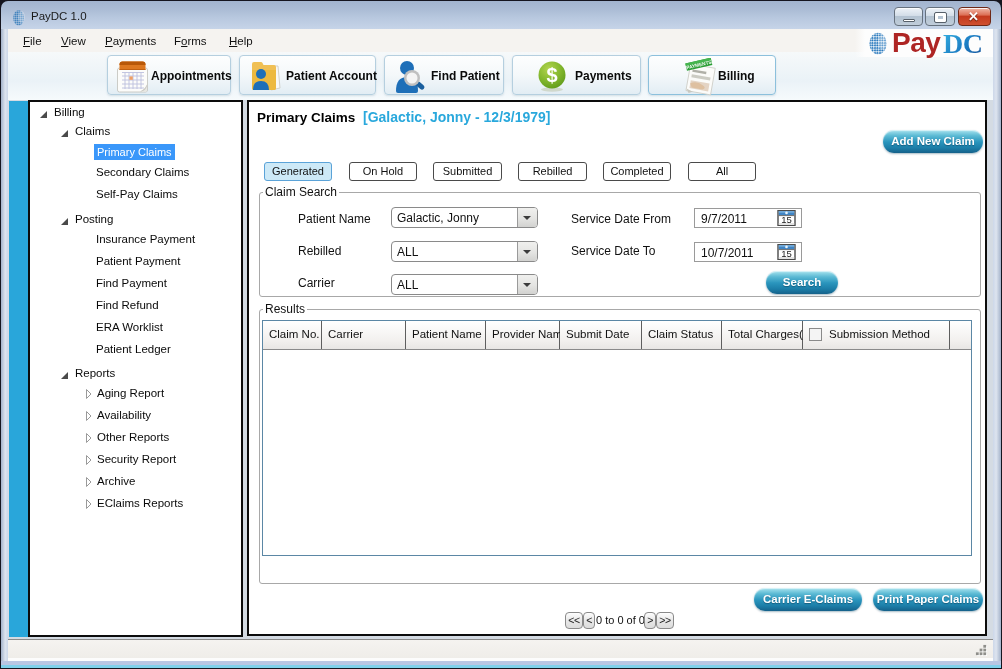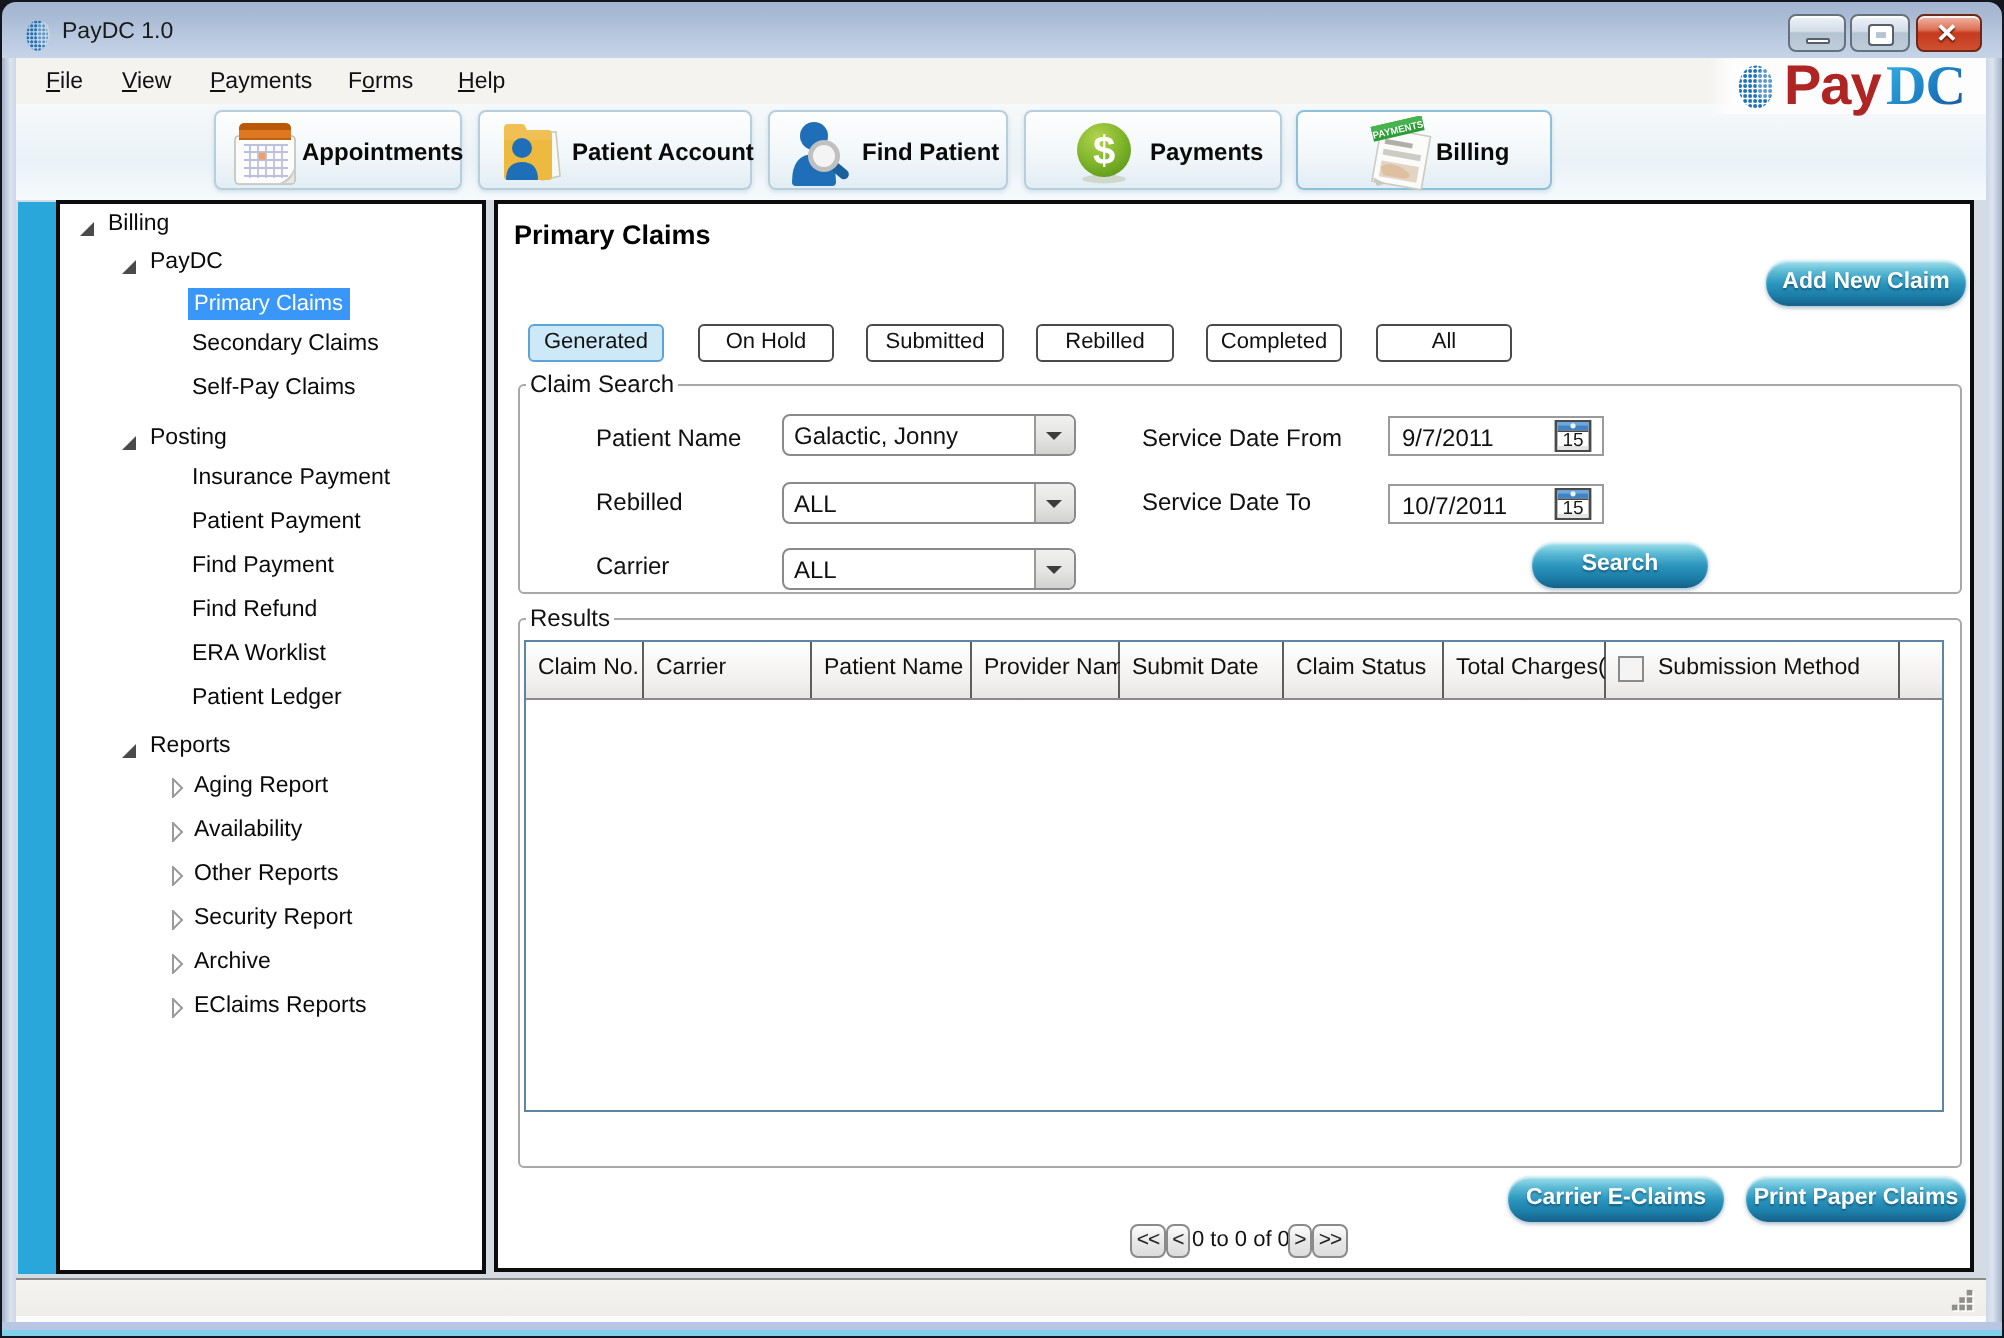--- a/index.html
+++ b/index.html
@@ -240,21 +240,21 @@
     <rect x="9" y="9" width="3" height="3"></rect>
       <rect x="5" y="9" width="3" height="3"></rect>
       <rect x="1" y="9" width="3" height="3"></rect>
   </g>
 </svg>
 
 <div id="tree" class="abs" style="left:28px;top:100px;width:215px;height:536px;">
   <div class="tri-exp" style="left:12px;top:11px;"></div>
   <div class="tree-item" style="left:26px;top:6px;">Billing</div>
   <div class="tri-exp" style="left:33px;top:30px;"></div>
-  <div class="tree-item" style="left:47px;top:25px;">PayDC</div>
+  <div class="tree-item" style="left:47px;top:25px;">Claims</div>
   <div id="sel-item" style="left:66px;top:44px;">Primary Claims</div>
   <div class="tree-item" style="left:68px;top:66px;">Secondary Claims</div>
   <div class="tree-item" style="left:68px;top:88px;">Self-Pay Claims</div>
   <div class="tri-exp" style="left:33px;top:118px;"></div>
   <div class="tree-item" style="left:47px;top:113px;">Posting</div>
   <div class="tree-item" style="left:68px;top:133px;">Insurance Payment</div>
   <div class="tree-item" style="left:68px;top:155px;">Patient Payment</div>
   <div class="tree-item" style="left:68px;top:177px;">Find Payment</div>
   <div class="tree-item" style="left:68px;top:199px;">Find Refund</div>
   <div class="tree-item" style="left:68px;top:221px;">ERA Worklist</div>
@@ -282,20 +282,21 @@
     </svg>
   <div class="tree-item" style="left:69px;top:375px;">Archive</div>
   <svg class="tri-col" style="left:58px;top:399px;" width="6" height="10">
       <path d="M0.5 0.5 L5 5 L0.5 9.5 Z" fill="#fff" stroke="#9a9a9a"></path>
     </svg>
   <div class="tree-item" style="left:69px;top:397px;">EClaims Reports</div>
 </div>
 
 <div id="content" class="abs" style="left:249px;top:101px;width:736px;height:533px;">
   <div id="hdr-title" class="abs">Primary Claims</div>
+  <div id="hdr-sub" class="abs">[Galactic, Jonny - 12/3/1979]</div>
   <div class="tealbtn" style="left:634px;top:29px;width:100px;height:23px;font-size:11.5px;line-height:23px;">Add New Claim</div>
   <div class="tab sel" style="left:15px;width:68px;">Generated</div>
   <div class="tab" style="left:100px;width:68px;">On Hold</div>
   <div class="tab" style="left:184px;width:69px;">Submitted</div>
   <div class="tab" style="left:269px;width:69px;">Rebilled</div>
   <div class="tab" style="left:354px;width:68px;">Completed</div>
   <div class="tab" style="left:439px;width:68px;">All</div>
 
   <div class="groupbox" style="left:10px;top:91px;width:722px;height:105px;">
     <div class="gb-label">Claim Search</div>
@@ -333,21 +334,21 @@
         <svg class="calicon" width="19" height="16" viewBox="0 0 19 16">
           <rect x="1" y="0.5" width="17" height="15" fill="#fff" stroke="#4a4a4a" stroke-width="1.4"></rect>
           <rect x="1.8" y="1" width="15.4" height="4.2" fill="#3f84c4"></rect>
           <rect x="1.8" y="1" width="15.4" height="1.8" fill="#6fa8d8"></rect>
           <circle cx="9.5" cy="2.9" r="1.3" fill="#eaf4fc"></circle>
           <line x1="1.8" y1="5.6" x2="17.2" y2="5.6" stroke="#4a4a4a" stroke-width="0.8"></line>
           <rect x="1.8" y="13" width="15.4" height="2" fill="#e4e4e4"></rect>
           <text x="9.5" y="13.2" text-anchor="middle" font-family="Liberation Sans" font-size="9.5" fill="#1a1a1a">15</text>
         </svg>
       </div>
-    <div class="tealbtn" style="left:506px;top:78px;width:88px;height:23px;font-size:11.5px;line-height:23px;">Search</div>
+    <div class="tealbtn" style="left:506px;top:78px;width:72px;height:23px;font-size:11.5px;line-height:23px;">Search</div>
   </div>
 
   <div class="groupbox" style="left:10px;top:208px;width:722px;height:275px;">
     <div class="gb-label">Results</div>
   </div>
   <div id="rtable">
       <div class="th" style="left:0;width:59px;">
         <span>Claim No.</span>
       </div>
       <div class="th" style="left:59px;width:84px;">

